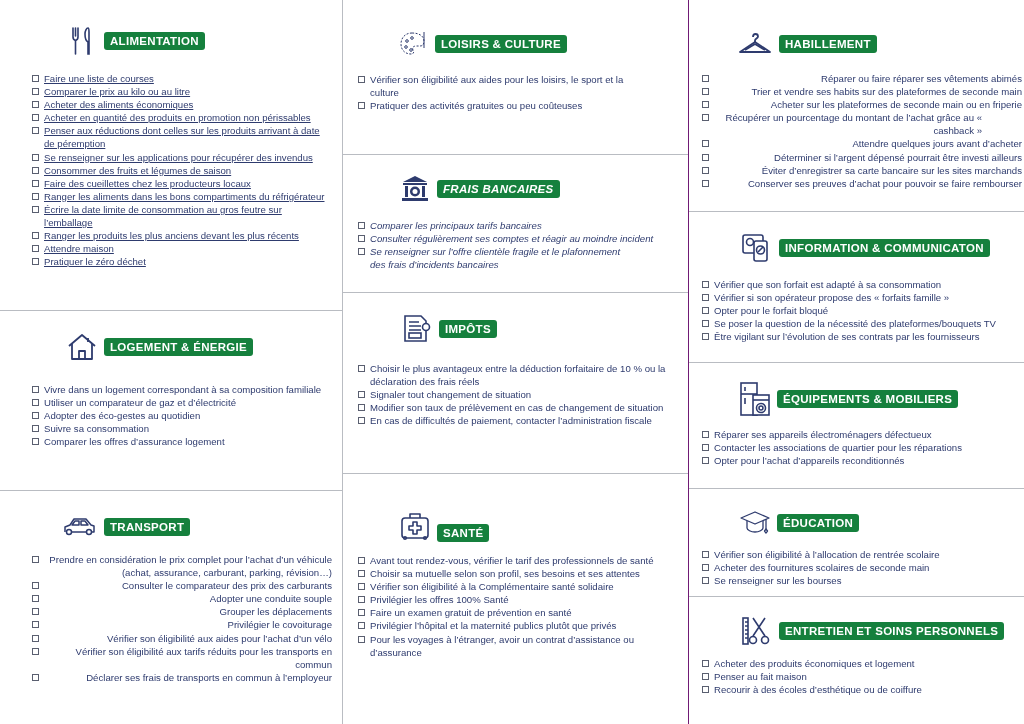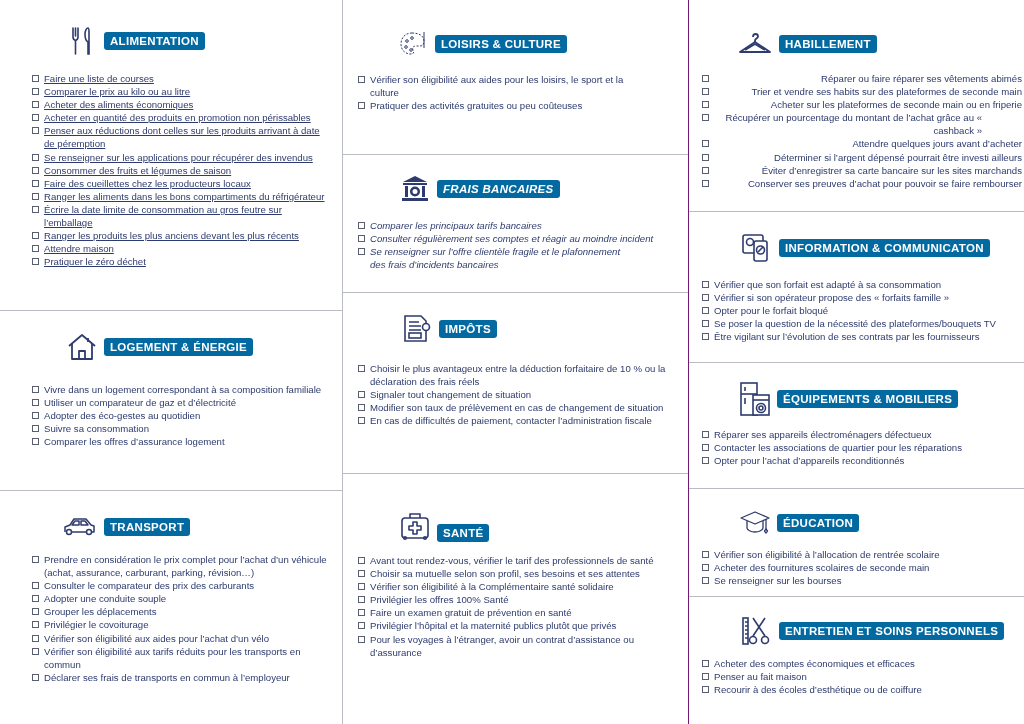--- a/index.html
+++ b/index.html
@@ -7,21 +7,21 @@
   body { font-family: "Liberation Sans", "DejaVu Sans", sans-serif; color: #2e3b6e; position: relative; }
   .col { position: absolute; top: 0; height: 724px; }
   .col1 { left: 0; width: 343px; border-right: 1px solid #b9bcc2; }
   .col2 { left: 343px; width: 346px; border-right: 1px solid #701a75; }
   .col3 { left: 689px; width: 335px; }
   .section { position: absolute; left: 0; right: 0; border-bottom: 1px solid #b9bcc2; }
   .section.last { border-bottom: none; }
   .head { position: absolute; display: flex; align-items: center; }
   .icon { width: 32px; height: 32px; display: inline-flex; align-items: center; justify-content: center; margin-right: 6px; }
   .icon svg { width: 100%; height: 100%; }
-  .badge { background: #0369a1; color: #ffffff; font-weight: bold; font-size: 11.5px; letter-spacing: 0.3px; padding: 2px 6px; border-radius: 3px; line-height: 14px; white-space: nowrap; }
+  .badge { background: #15803d; color: #ffffff; font-weight: bold; font-size: 11.5px; letter-spacing: 0.3px; padding: 2px 6px; border-radius: 3px; line-height: 14px; white-space: nowrap; }
   ul.items { position: absolute; list-style: none; font-size: 9.6px; line-height: 13.1px; color: #2e3b6e; }
   ul.items li { position: relative; padding-left: 12px; }
   ul.items li .cb { position: absolute; left: 0; top: 3px; width: 7px; height: 7px; border: 1px solid #5a5f70; background: #fff; }
 </style>
 </head>
 <body>
 
 <div class="col col1">
 
   <div class="section" style="top:0;height:311px;">
@@ -81,21 +81,21 @@
             <path d="M3 21v-5l5-2 4-6h12l5 6 3 1v6h-3"></path>
             <path d="M10 21h14"></path>
             <path d="M13 10h4v4h-7z"></path>
             <path d="M19 10h4l3 4h-7z"></path>
             <circle cx="7" cy="21" r="2.5"></circle>
             <circle cx="27" cy="21" r="2.5"></circle>
           </svg>
       </span>
       <span class="badge">TRANSPORT</span>
     </div>
-    <ul class="items" style="left:32px;top:62px;width:300px;">
+    <ul class="items" style="left:32px;top:62px;width:300px;text-align:right;">
       <li><span class="cb"></span><span>Prendre en considération le prix complet pour l’achat d’un véhicule (achat, assurance, carburant, parking, révision…)</span></li>
       <li><span class="cb"></span><span>Consulter le comparateur des prix des carburants</span></li>
       <li><span class="cb"></span><span>Adopter une conduite souple</span></li>
       <li><span class="cb"></span><span>Grouper les déplacements</span></li>
       <li><span class="cb"></span><span>Privilégier le covoiturage</span></li>
       <li><span class="cb"></span><span>Vérifier son éligibilité aux aides pour l’achat d’un vélo</span></li>
       <li><span class="cb"></span><span>Vérifier son éligibilité aux tarifs réduits pour les transports en commun</span></li>
       <li><span class="cb"></span><span>Déclarer ses frais de transports en commun à l’employeur</span></li>
     </ul>
   </div>
@@ -285,18 +285,18 @@
             <rect x="2" y="3" width="5" height="26"></rect>
             <path d="M4 7h3M4 11h3M4 15h3M4 19h3M4 23h3"></path>
             <path d="M12 3l12 18M24 3L12 21"></path>
             <circle cx="12" cy="25" r="3.5"></circle>
             <circle cx="24" cy="25" r="3.5"></circle>
           </svg>
       </span>
       <span class="badge">ENTRETIEN ET SOINS PERSONNELS</span>
     </div>
     <ul class="items" style="left:13px;top:60px;width:320px;">
-      <li><span class="cb"></span><span>Acheter des comptes économiques et efficaces</span></li>
+      <li><span class="cb"></span><span>Acheter des produits économiques et logement</span></li>
       <li><span class="cb"></span><span>Penser au fait maison</span></li>
       <li><span class="cb"></span><span>Recourir à des écoles d’esthétique ou de coiffure</span></li>
     </ul>
   </div>
 </div>
 
 </body></html>

